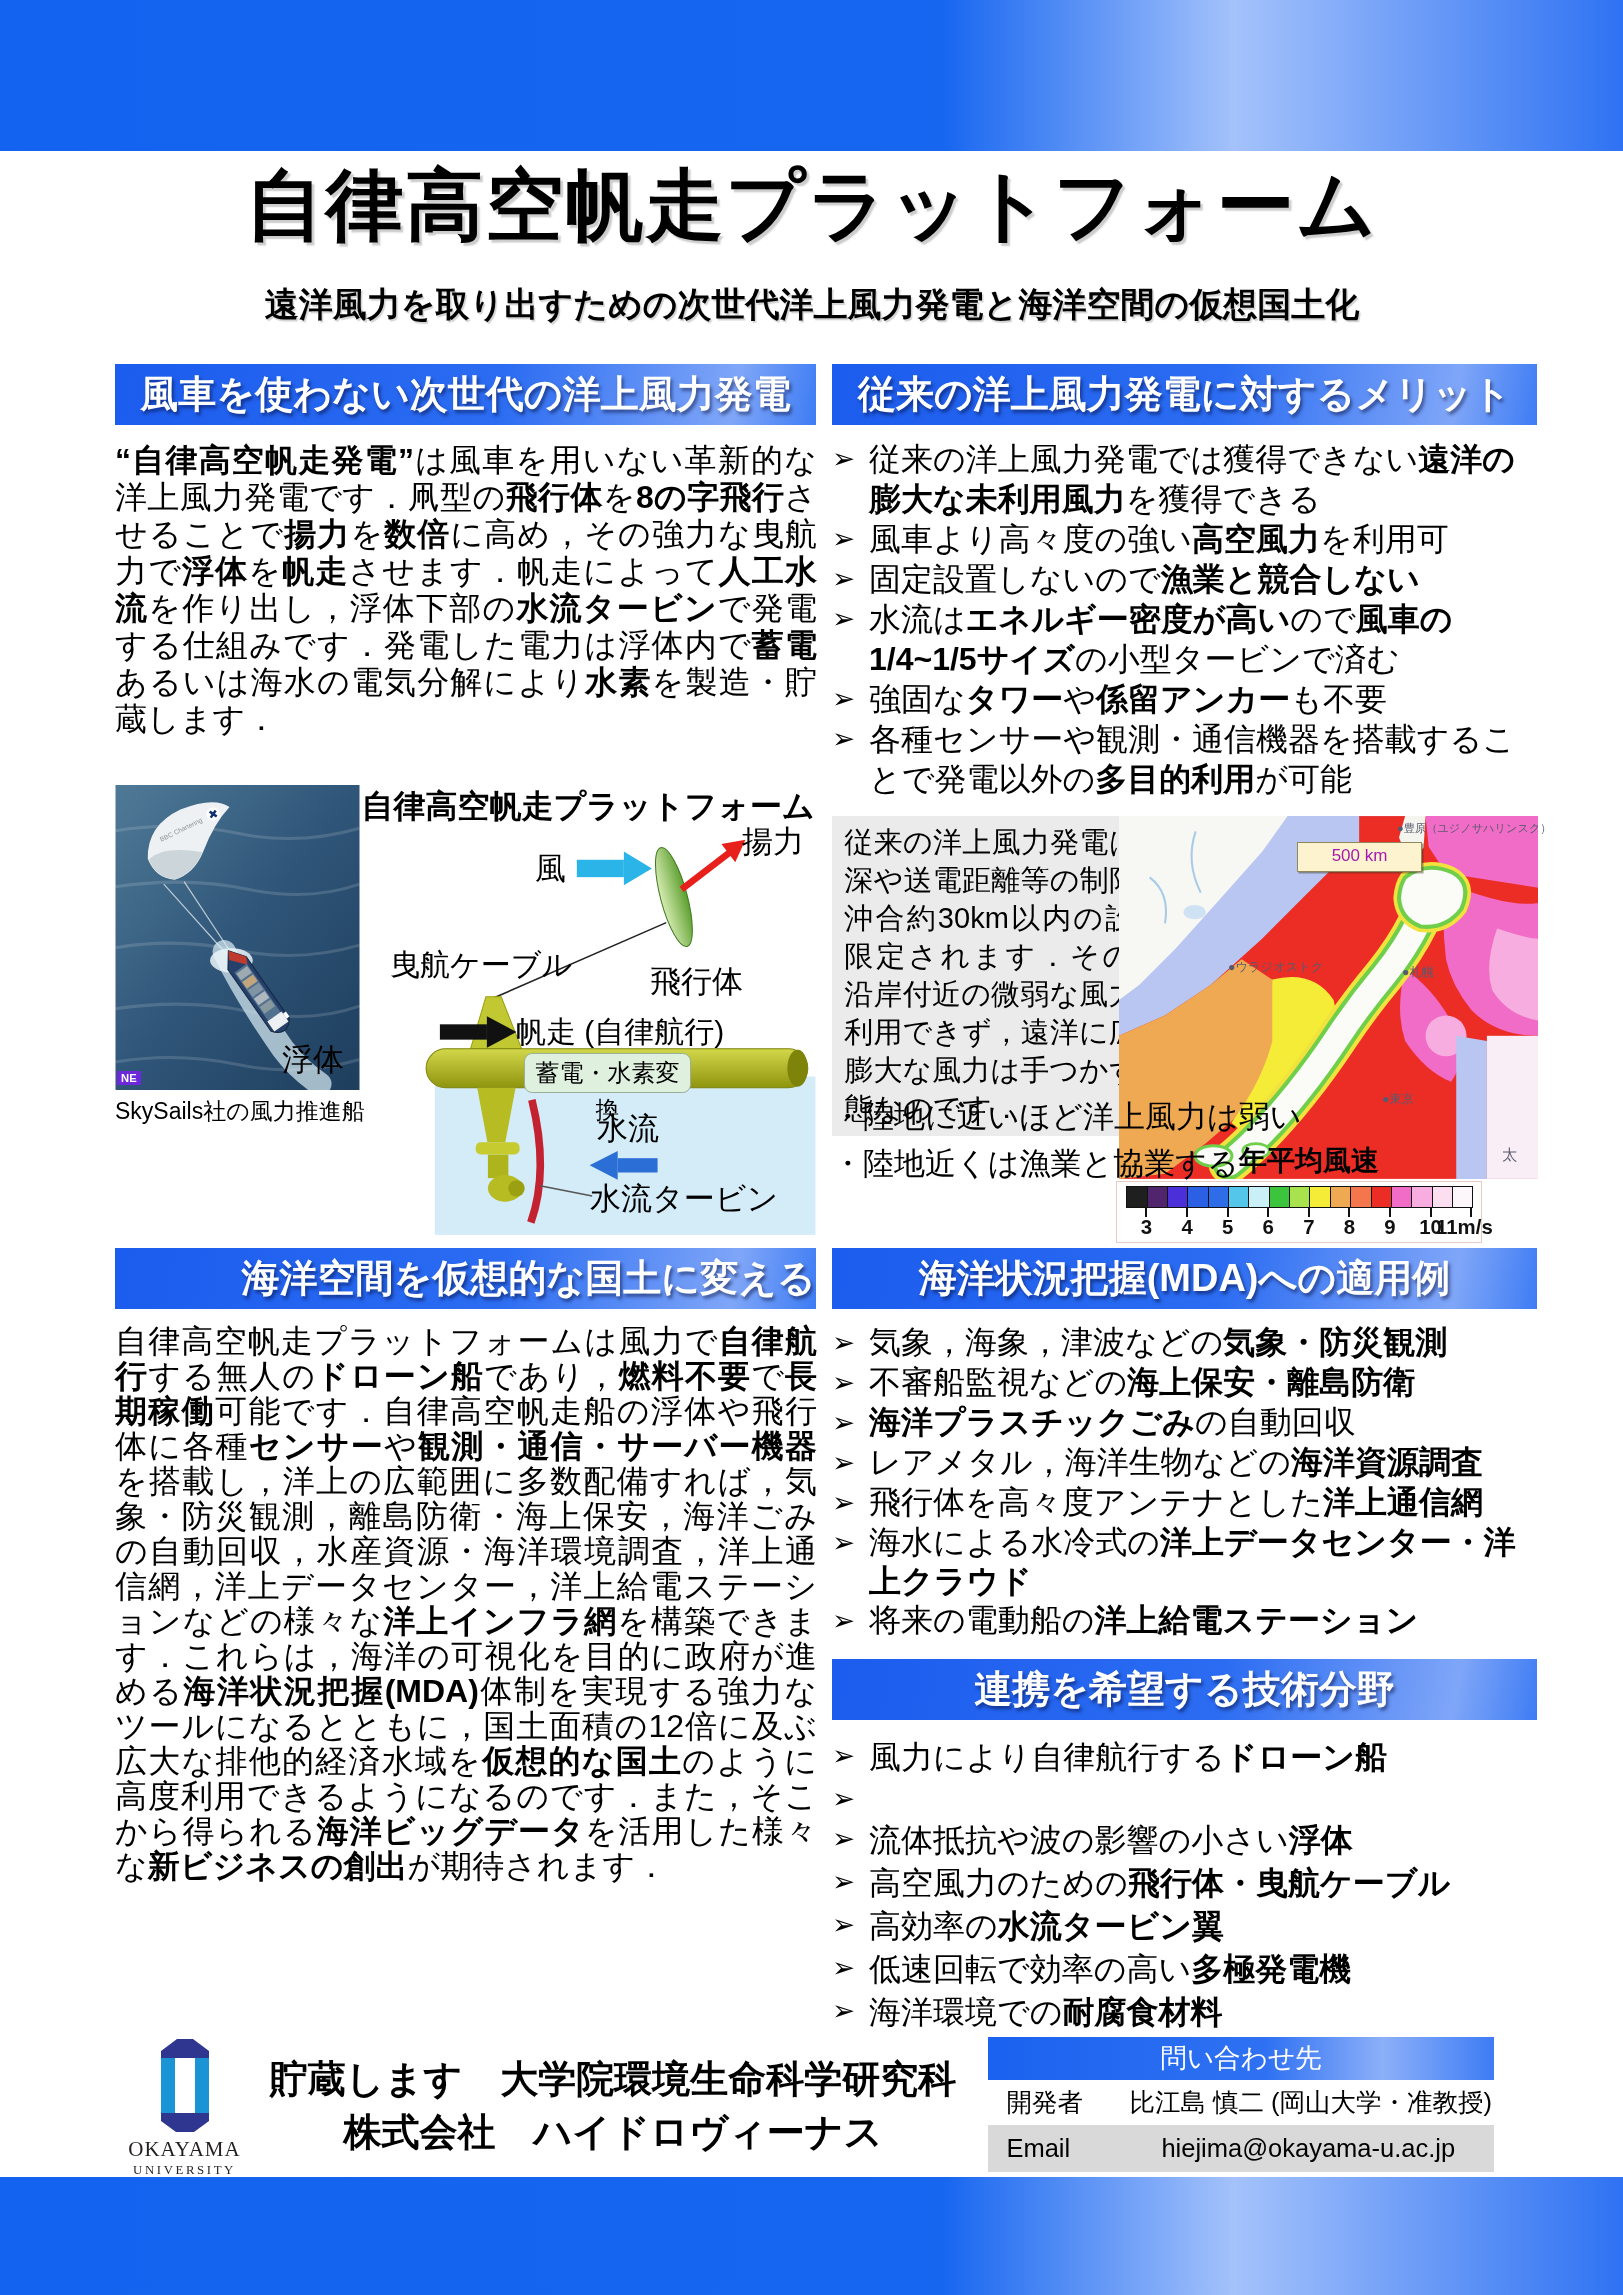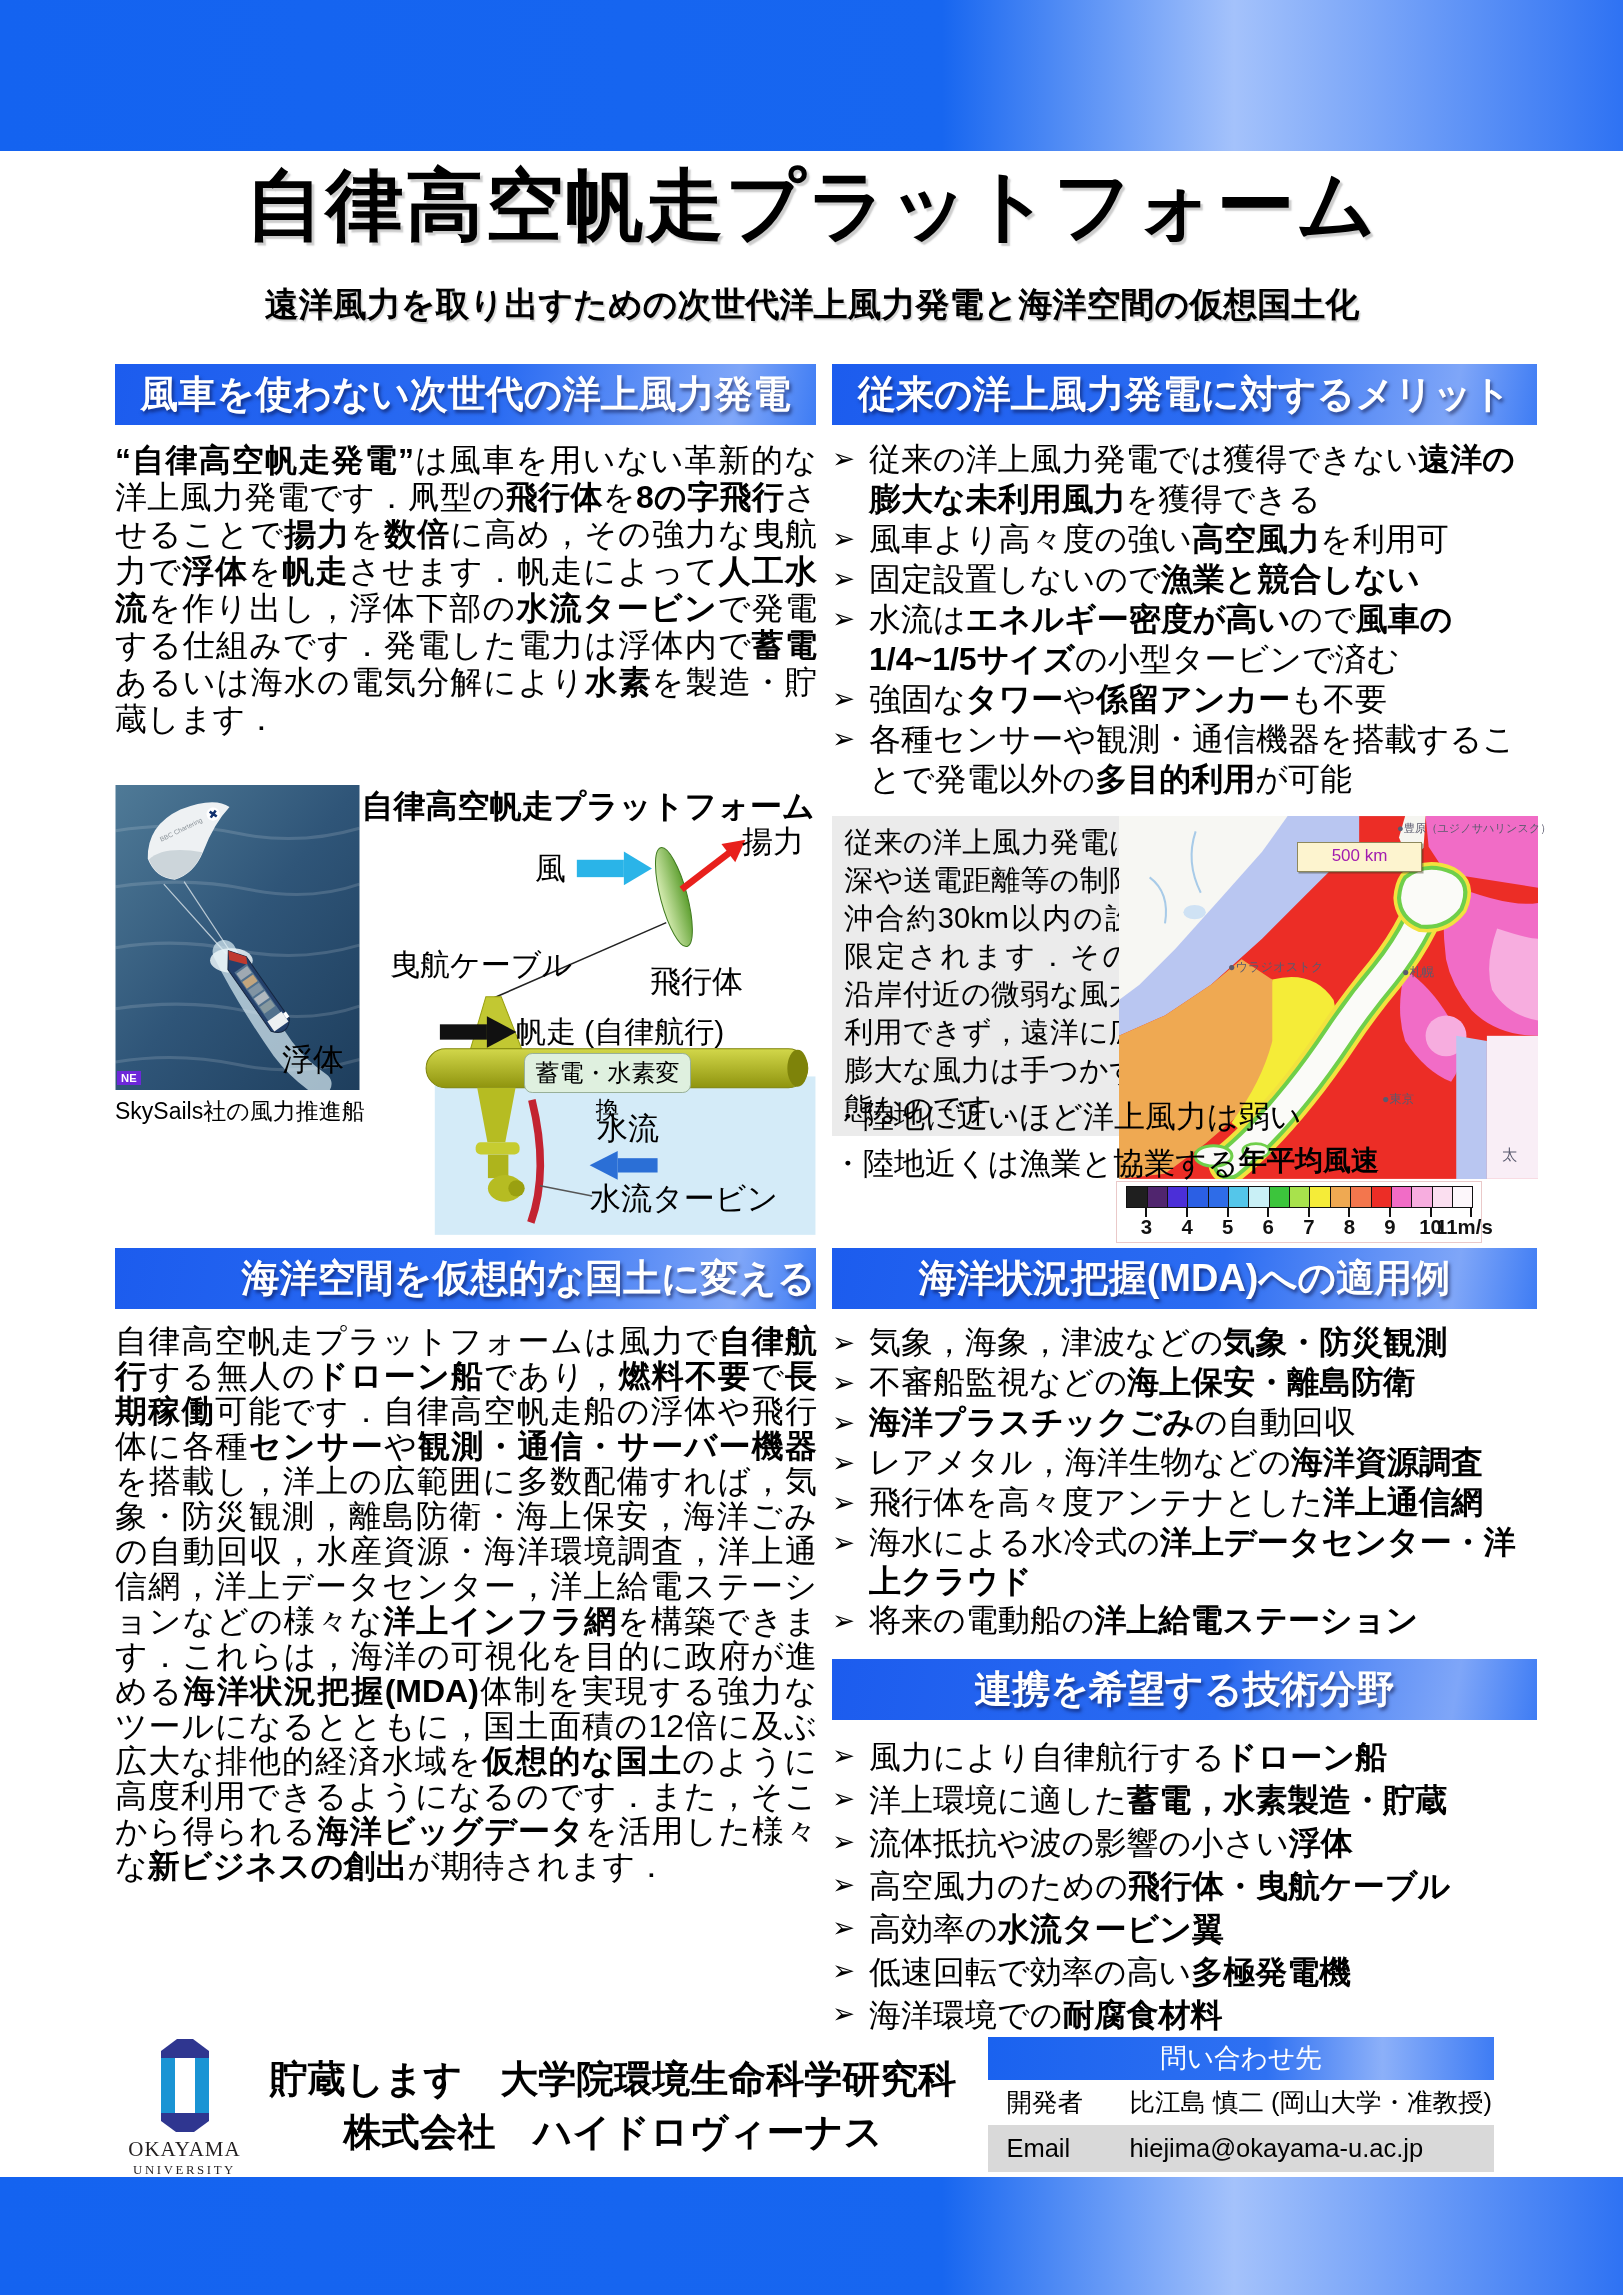--- a/index.html
+++ b/index.html
@@ -87,21 +87,21 @@
   #logo-text2{left:116px;top:2163px;width:137px;text-align:center;
     font-family:"Liberation Serif","DejaVu Serif",serif;font-size:12.8px;color:#231f20;letter-spacing:2.6px;}
   #org1{left:235px;top:2054px;width:756px;text-align:center;font-size:38px;font-weight:700;}
   #org2{left:235px;top:2107px;width:756px;text-align:center;font-size:38px;font-weight:700;}
   #contact{left:988px;top:2037px;width:506px;}
   #contact-header{height:43px;line-height:43px;font-size:26.6px;font-weight:400;
     background:linear-gradient(90deg,#1a62ef 0%,#2f71f2 55%,#8cb0f9 78%,#3e7cf4 100%);
     color:#fff;text-align:center;}
   .crow{display:flex;align-items:center;font-size:25.5px;}
   #contact-dev{height:45px;background:#fff;}
-  #contact-email{height:47px;background:#d9d9d9;}
+  #contact-email{height:47px;background:#d9d9d9;gap:32px;}
   .clabel{margin-left:18.4px;width:123px;flex:0 0 123px;}
   .cvalue{white-space:nowrap;}
 </style>
 </head>
 <body>
 
 <div class="abs" id="topband"></div>
 <div class="abs" id="title">自律高空帆走プラットフォーム</div>
 <div class="abs" id="subtitle">遠洋風力を取り出すための次世代洋上風力発電と海洋空間の仮想国土化</div>
 
@@ -361,21 +361,20 @@
 </div>
 
 <div class="abs bar" id="h-r3">連携を希望する技術分野</div>
 <div class="abs list" id="list-r3">
   <div class="li">
       <span class="mk">➢</span>
       <div class="bt"><span>風力により自律航行する</span><b>ドローン船</b></div>
     </div>
   <div class="li">
       <span class="mk">➢</span>
-      <div class="bt"><span>洋上環境に適した</span><b>蓄電，水素製造・貯蔵</b></div>
     </div>
   <div class="li">
       <span class="mk">➢</span>
       <div class="bt"><span>流体抵抗や波の影響の小さい</span><b>浮体</b></div>
     </div>
   <div class="li">
       <span class="mk">➢</span>
       <div class="bt"><span>高空風力のための</span><b>飛行体・曳航ケーブル</b></div>
     </div>
   <div class="li">

